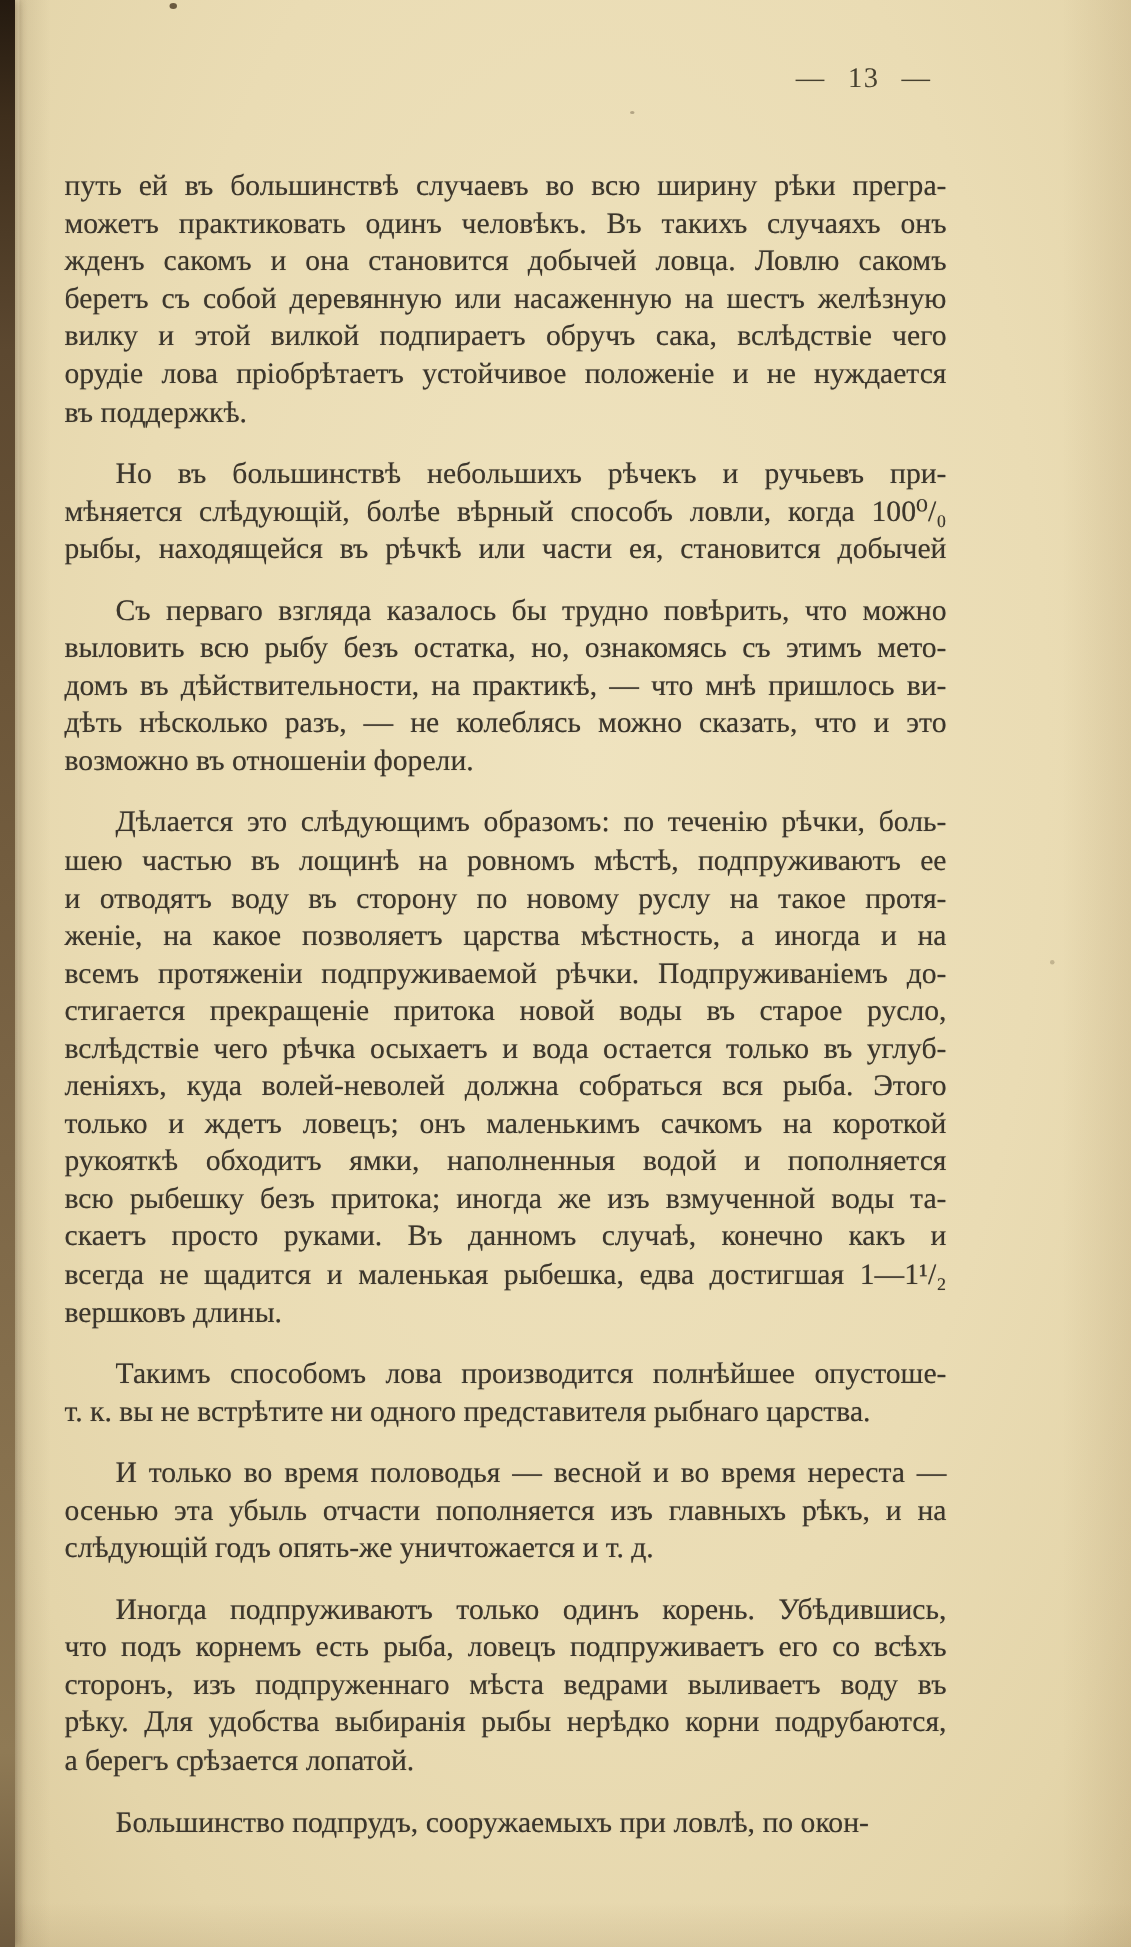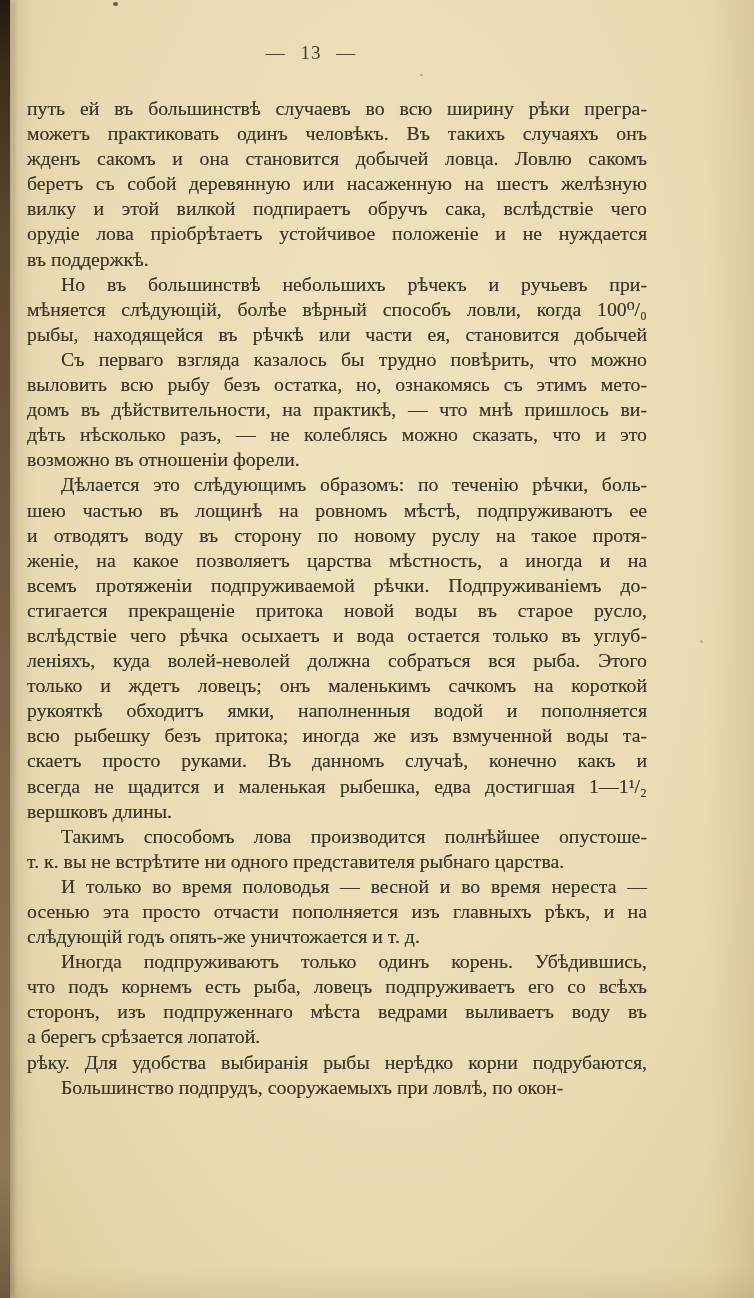--- a/index.html
+++ b/index.html
@@ -23,32 +23,32 @@
       #241a10 0%, #3e2e1c 6%, #5c4830 18%, #6b5538 34%,
       #7a6445 55%, #87714e 75%, #8f7a55 90%, #6e5a3e 100%);
     box-shadow:2px 0 6px rgba(70,50,25,0.45);
   }
   .binding-highlight {
     position:absolute; left:10px; top:0; bottom:0; width:3px;
     background:linear-gradient(180deg, rgba(255,245,210,0.25), rgba(255,245,210,0.08));
   }
   .page-header {
     position:absolute; top:42px; left:27px; width:620px;
-    text-align:center;
+    text-align:right;
     font-size:19px; color:#46402f;
     letter-spacing:1px; word-spacing:9px;
   }
   .page-header .hdr { position:relative; left:-26px; }
   .text-block {
     position:absolute; top:96px; left:27px; width:620px;
     font-size:19.8px; line-height:25.1px;
     color:#3c362c;
     text-rendering:optimizeLegibility;
   }
-  .para { margin:0; }
+  .para { margin:16px; }
   .para.indent .line:first-child { text-indent:34px; }
   .line {
     text-align:justify;
     -moz-text-align-last:justify;
     text-align-last:justify;
     height:25.1px;
     overflow:visible;
     text-shadow:0 0 0.5px rgba(60,54,44,0.55);
   }
   .line.final { text-align-last:left; -moz-text-align-last:left; }
@@ -109,27 +109,27 @@
         <div class="line">скаетъ просто руками. Въ данномъ случаѣ, конечно какъ и</div>
         <div class="line">всегда не щадится и маленькая рыбешка, едва достигшая 1—1¹/₂</div>
         <div class="line final">вершковъ длины.</div>
       </div>
       <div class="para indent">
         <div class="line">Такимъ способомъ лова производится полнѣйшее опустоше-</div>
         <div class="line final">т. к. вы не встрѣтите ни одного представителя рыбнаго царства.</div>
       </div>
       <div class="para indent">
         <div class="line">И только во время половодья — весной и во время нереста —</div>
-        <div class="line">осенью эта просто отчасти пополняется изъ главныхъ рѣкъ, и на</div>
+        <div class="line">осенью эта убыль отчасти пополняется изъ главныхъ рѣкъ, и на</div>
         <div class="line final">слѣдующій годъ опять-же уничтожается и т. д.</div>
       </div>
       <div class="para indent">
         <div class="line">Иногда подпруживаютъ только одинъ корень. Убѣдившись,</div>
         <div class="line">что подъ корнемъ есть рыба, ловецъ подпруживаетъ его со всѣхъ</div>
         <div class="line">сторонъ, изъ подпруженнаго мѣста ведрами выливаетъ воду въ</div>
+        <div class="line">рѣку. Для удобства выбиранія рыбы нерѣдко корни подрубаются,</div>
         <div class="line final">а берегъ срѣзается лопатой.</div>
-        <div class="line">рѣку. Для удобства выбиранія рыбы нерѣдко корни подрубаются,</div>
       </div>
       <div class="para indent">
         <div class="line final">Большинство подпрудъ, сооружаемыхъ при ловлѣ, по окон-</div>
       </div>
     </div>
 </div>
 
 </body></html>

